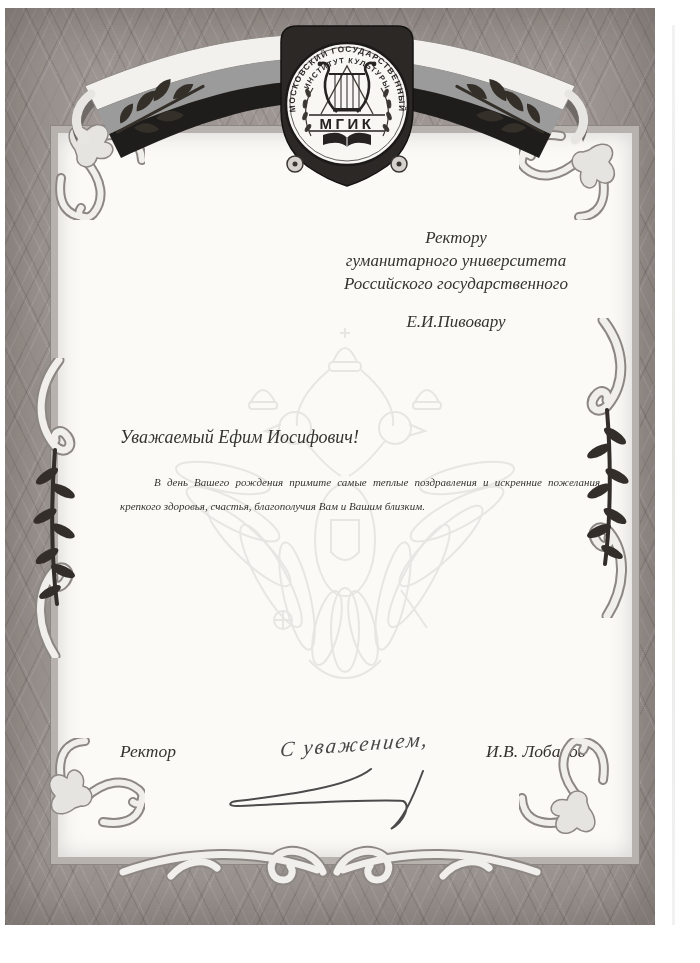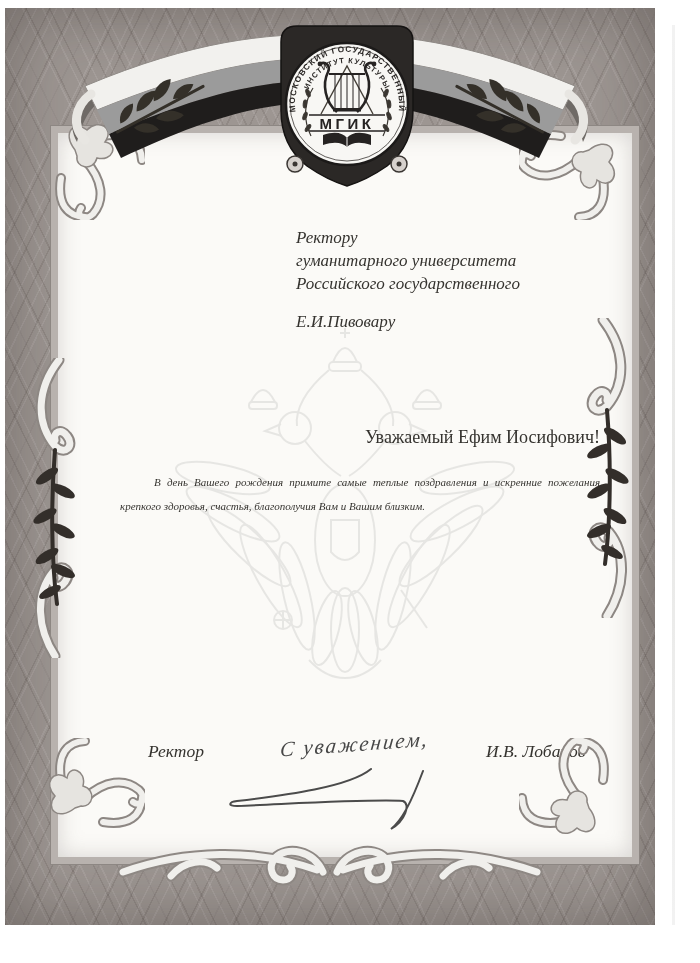--- a/index.html
+++ b/index.html
@@ -17,34 +17,34 @@
       repeating-linear-gradient(-64deg, rgba(255,255,255,.09) 3px 4.5px, rgba(255,255,255,0) 4.5px 21px);
     box-shadow: inset 0 0 70px rgba(40,32,28,.38);
   }
   .page{
     position:absolute;left:46px;top:118px;width:574px;height:724px;
     background:#fbfaf7;border:7px solid #b8b2ae;
     box-shadow:0 0 0 1px #8d8783, inset 0 0 22px rgba(120,112,108,.28);
   }
   .page-content{position:absolute;left:0;top:0;width:574px;height:724px;color:#35332f;}
   .address{
-    position:absolute;left:238px;top:93px;width:320px;
+    position:absolute;left:238px;top:93px;width:320px;text-align:center;
     font-style:italic;font-size:17px;line-height:23px;
   }
   .address .addr-name{margin-top:15px;}
   .salutation{
-    position:absolute;left:62px;top:294px;width:480px;text-align:right;
-    font-size:18px;
+    position:absolute;left:62px;top:294px;width:480px;text-align:left;
+    font-style:italic;font-size:18px;
   }
   .body-text{
     position:absolute;left:62px;top:338px;width:480px;
     font-style:italic;font-size:11px;line-height:23.5px;text-align:justify;
   }
   .body-text p{margin:0;text-indent:34px;}
-  .sig-role{position:absolute;left:62px;top:608px;font-style:italic;font-size:17.5px;margin-left:28px;}
+  .sig-role{position:absolute;left:62px;top:608px;font-style:italic;font-size:17.5px;}
   .sig-name{position:absolute;left:428px;top:608px;font-style:italic;font-size:17.5px;}
   .sig-closing{
     position:absolute;left:222px;top:596px;width:240px;color:#474747;
     font-style:italic;font-size:21px;letter-spacing:2px;white-space:nowrap;
     transform:rotate(-4deg) skewX(-10deg);
   }
   .sig-flourish{position:absolute;left:163px;top:630px;}
   .watermark{position:absolute;left:87px;top:195px;opacity:.12;}
   .banner{position:absolute;left:0;top:6px;width:650px;height:185px;}
   .orn{position:absolute;}

